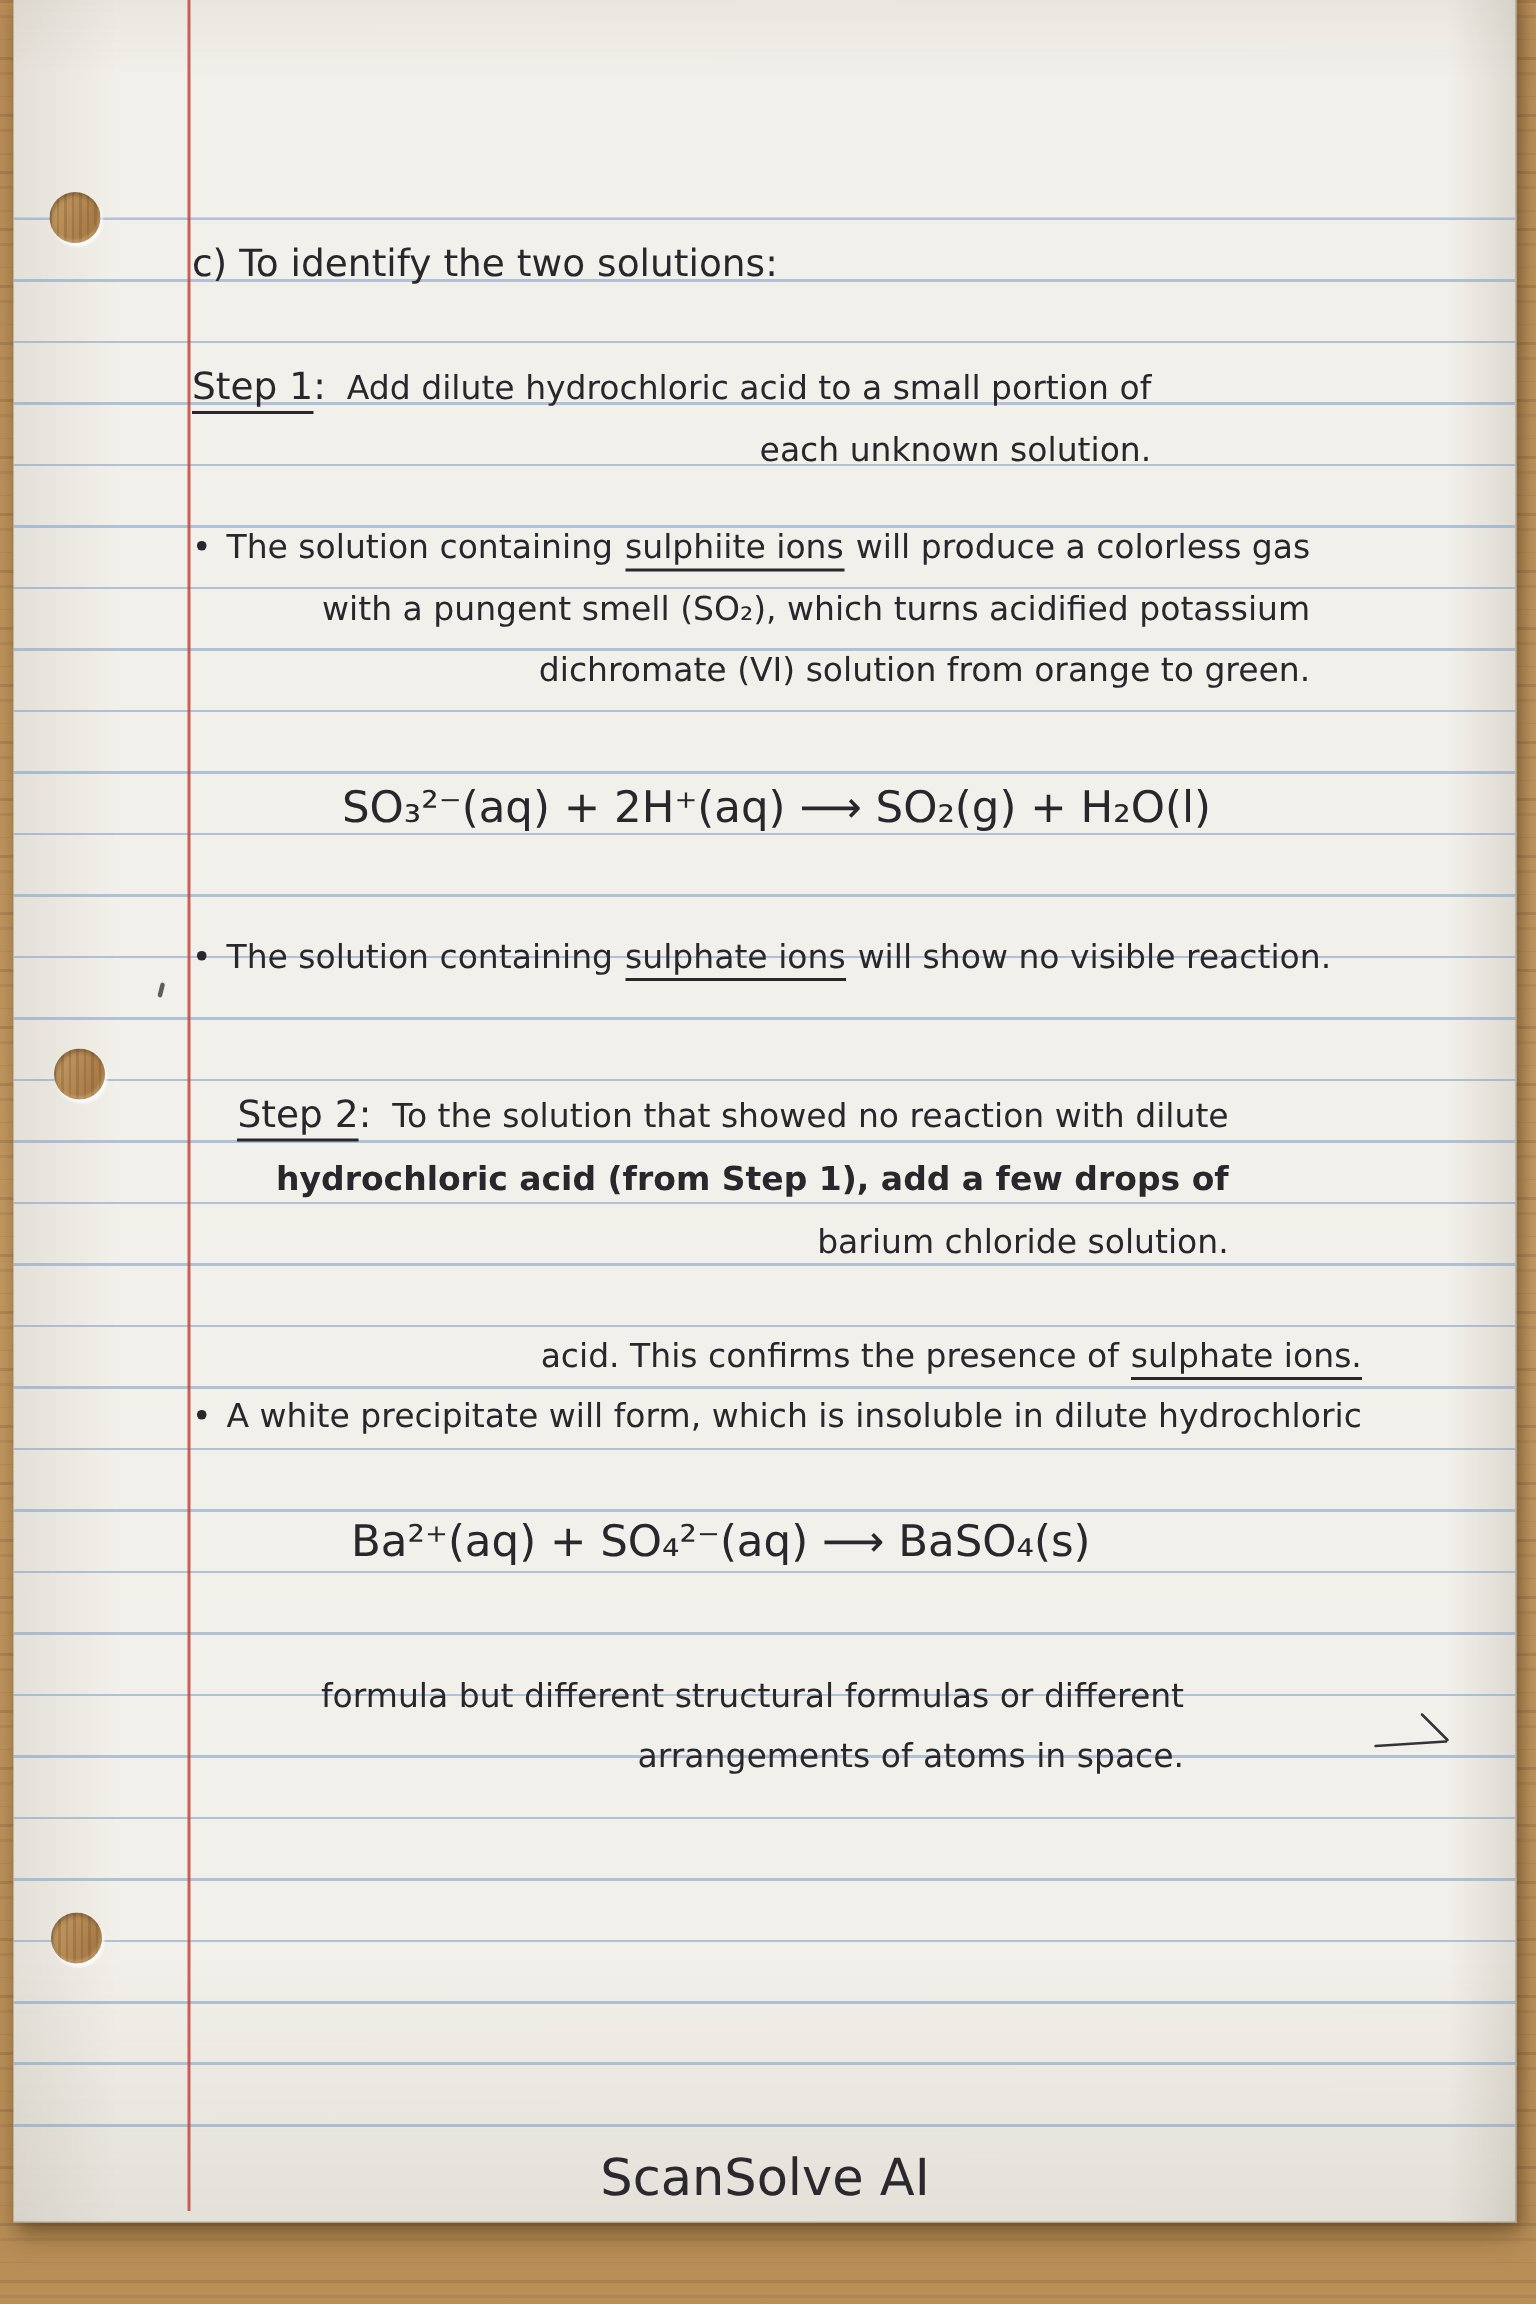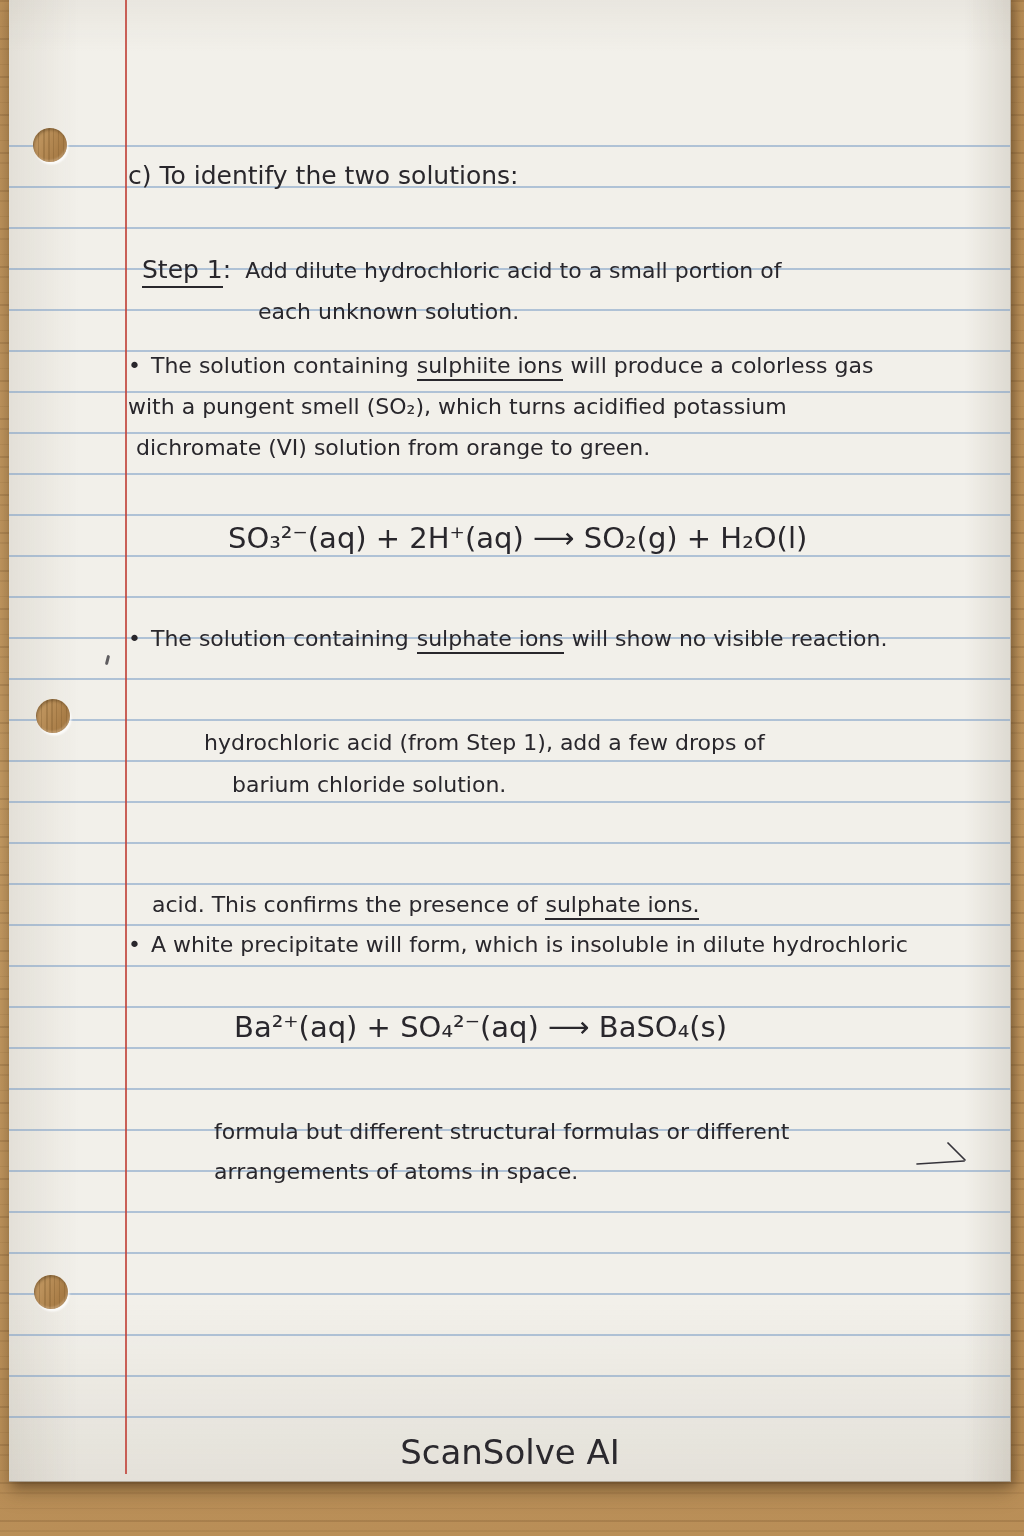--- a/index.html
+++ b/index.html
@@ -35,21 +35,21 @@
     background:#c2463d; opacity:.85; }
 
   .hole { position:absolute; width:34px; height:34px; border-radius:50%;
     background:
       repeating-linear-gradient(to right, rgba(118,84,40,.30) 0 1.5px, rgba(0,0,0,0) 1.5px 5px),
       linear-gradient(115deg, #c79e68, #aa7e48 70%, #9d733f);
     box-shadow: inset 1px 2px 3px rgba(58,38,12,.40),
                 inset -1px -2px 2px rgba(255,236,210,.25),
                 1.5px 2.5px 2px rgba(255,255,255,.8); }
 
-  .txt { position:absolute; color:#29272c; font-size:22px; letter-spacing:0; }
+  .txt { position:absolute; color:#29272c; font-size:22px; letter-spacing:0;text-align:right; }
   .txt .line { line-height:41px; white-space:nowrap; }
   .u { border-bottom:2.3px solid currentColor; padding-bottom:1px; margin:0 8px; }
   .lbl { font-size:25px; border-bottom:2.5px solid currentColor; padding-bottom:2px; }
   .after-label { margin-left:14px; }
   .marker { margin-right:10px; }
   .heading { font-size:25px; line-height:36px; }
   .equation { position:absolute; color:#29272c; font-size:29px; white-space:nowrap; }
   .footer { position:absolute; left:9px; width:1002px; text-align:center;
     color:#2b292e; font-size:34px; }
 
@@ -66,41 +66,42 @@
     <div class="ruling"></div>
     <div class="margin-line"></div>
   </div>
 
   <div class="hole" style="left:33px; top:128px;"></div>
   <div class="hole" style="left:36px; top:699px;"></div>
   <div class="hole" style="left:34px; top:1275px;"></div>
 
   <div class="txt heading" style="left:128px; top:158px;">c) To identify the two solutions:</div>
 
-  <div class="txt" style="left:128px; top:249px;padding-left:14px;">
+  <div class="txt" style="left:128px; top:237px;">
     <div class="line"><span class="lbl">Step 1</span><span style="font-size:25px;">:</span><span class="after-label">Add dilute hydrochloric acid to a small portion of</span></div>
     <div class="line" style="padding-left:116px;">each unknown solution.</div>
   </div>
 
   <div class="txt" style="left:128px; top:345px;">
     <div class="line"><span class="marker">•</span><span>The solution containing</span><span class="u">sulphiite ions</span><span>will produce a colorless gas</span></div>
     <div class="line" style="">with a pungent smell (SO₂), which turns acidified potassium</div>
     <div class="line" style="padding-left:8px;">dichromate (VI) solution from orange to green.</div>
   </div>
 
   <div class="equation" style="left:228px; top:521px;">SO₃²⁻(aq) + 2H⁺(aq) ⟶ SO₂(g) + H₂O(l)</div>
 
   <div class="txt" style="left:128px; top:618px;">
     <div class="line"><span class="marker">•</span><span>The solution containing</span><span class="u">sulphate ions</span><span>will show no visible reaction.</span></div>
   </div>
 
   <div class="stray-mark"></div>
 
   <div class="txt" style="left:128px; top:722px;">
-    <div class="line" style="line-height:42px; padding-left:76px;">hydrochloric acid (from Step 1), add a few drops of</div>
+    <div class="line" style="line-height:42px;"><span class="lbl">Step 2</span><span style="font-size:25px;">:</span><span class="after-label">To the solution that showed no reaction with dilute</span></div>
+    <div class="line" style="line-height:42px; padding-left:56px;font-weight:bold;">hydrochloric acid (from Step 1), add a few drops of</div>
     <div class="line" style="line-height:42px; padding-left:104px;">barium chloride solution.</div>
   </div>
 
   <div class="txt" style="left:128px; top:885px;">
     <div class="line" style="line-height:40px; padding-left:24px;"><span>acid. This confirms the presence of</span><span class="u" style="margin-right:0;">sulphate ions.</span></div>
     <div class="line" style="line-height:40px;"><span class="marker">•</span><span>A white precipitate will form, which is insoluble in dilute hydrochloric</span></div>
   </div>
 
   <div class="equation" style="left:234px; top:1010px;">Ba²⁺(aq) + SO₄²⁻(aq) ⟶ BaSO₄(s)</div>
 

